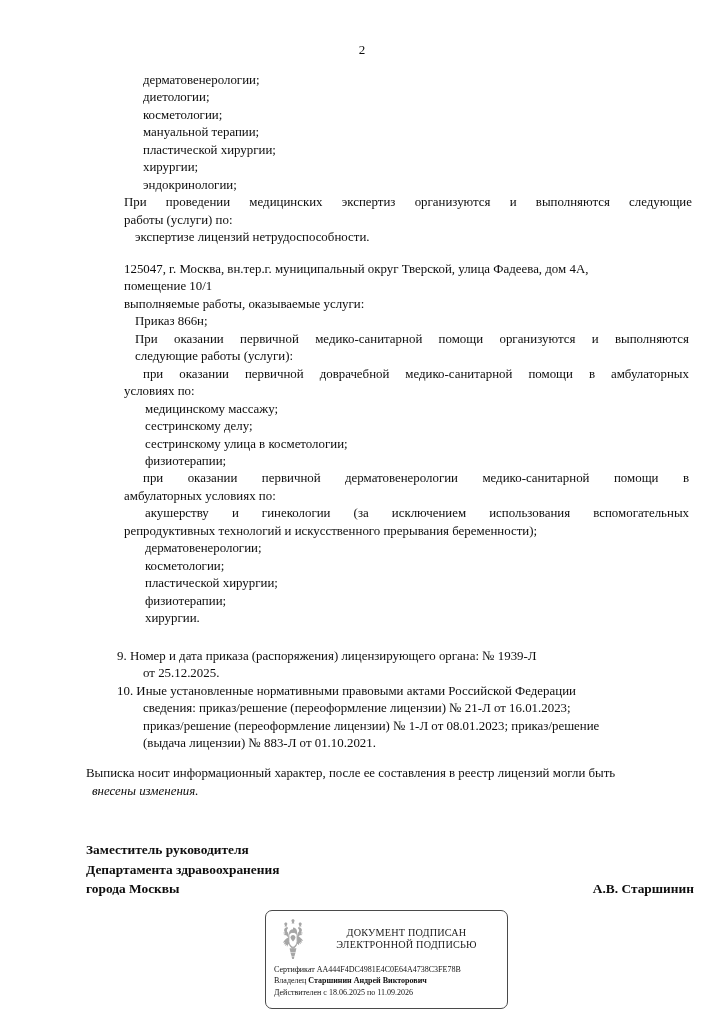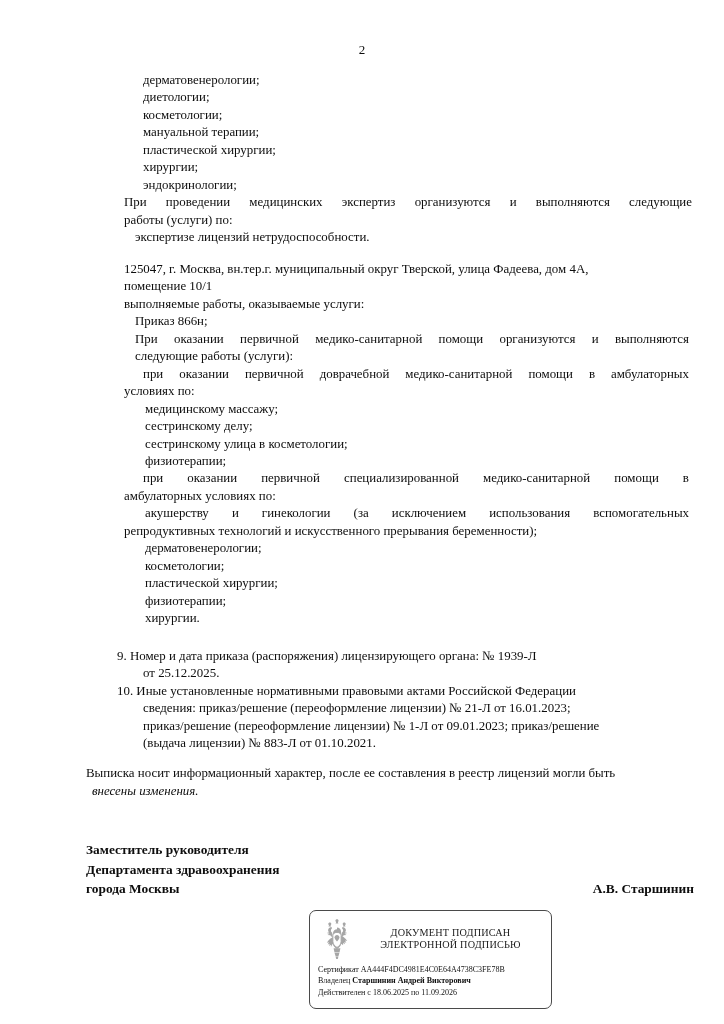--- a/index.html
+++ b/index.html
@@ -92,21 +92,20 @@
     position: absolute;
     left: 265px;
     top: 910px;
     width: 243px;
     height: 99px;
     border: 1px solid #4a4a4a;
     border-radius: 7px;
     background: #ffffff;
     box-sizing: border-box;
     padding: 5px 8px 4px 8px;
-    margin-left: 44px;
   }
   .stamp-top {
     display: flex;
     align-items: center;
     gap: 6px;
     height: 46px;
   }
   .emblem {
     width: 38px;
     height: 42px;
@@ -192,21 +191,21 @@
 
     <div class="ln i5">медицинскому массажу;</div>
     <div class="ln i5">сестринскому делу;</div>
     <div class="ln i5">сестринскому улица в косметологии;</div>
     <div class="ln i5">физиотерапии;</div>
 
     <div class="just i4" style="padding-right:3px;">
       <span>при</span>
       <span>оказании</span>
       <span>первичной</span>
-      <span>специализированной</span>
+      <span>дерматовенерологии</span>
       <span>медико-санитарной</span>
       <span>помощи</span>
       <span>в</span>
     </div>
     <div class="ln i1">амбулаторных условиях по:</div>
 
     <div class="just i5" style="padding-right:3px;">
       <span>акушерству</span>
       <span>и</span>
       <span>гинекологии</span>
@@ -227,21 +226,21 @@
   <div class="body-block" style="top:648px;">
     <div class="clause">
       <span>9.</span>
       <span>Номер и дата приказа (распоряжения) лицензирующего органа: № 1939-Л</span>
       <span class="cont">от 25.12.2025.</span>
     </div>
     <div class="clause">
       <span>10.</span>
       <span>Иные установленные нормативными правовыми актами Российской Федерации</span>
       <span class="cont">сведения: приказ/решение (переоформление лицензии) № 21-Л от 16.01.2023;</span>
-      <span class="cont">приказ/решение (переоформление лицензии) № 1-Л от 09.01.2023; приказ/решение</span>
+      <span class="cont">приказ/решение (переоформление лицензии) № 1-Л от 08.01.2023; приказ/решение</span>
       <span class="cont">(выдача лицензии) № 883-Л от 01.10.2021.</span>
     </div>
   </div>
 
   <div class="note" style="top:765px;">
     <div>Выписка носит информационный характер, после ее составления в реестр лицензий могли быть</div>
     <div class="l2">внесены изменения.</div>
   </div>
 
   <div class="sig" style="top:840px;">

